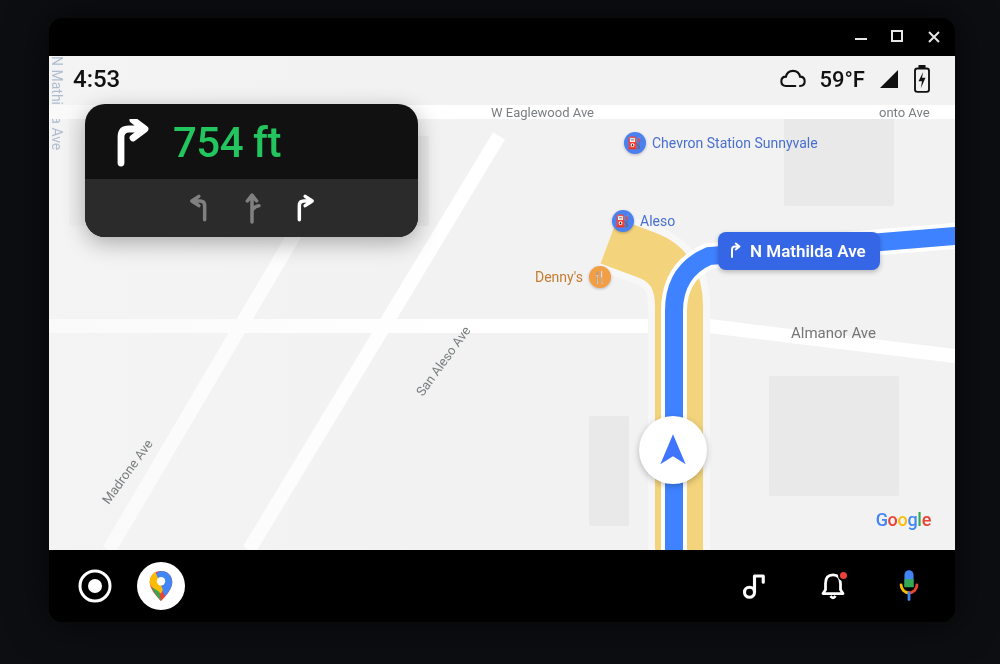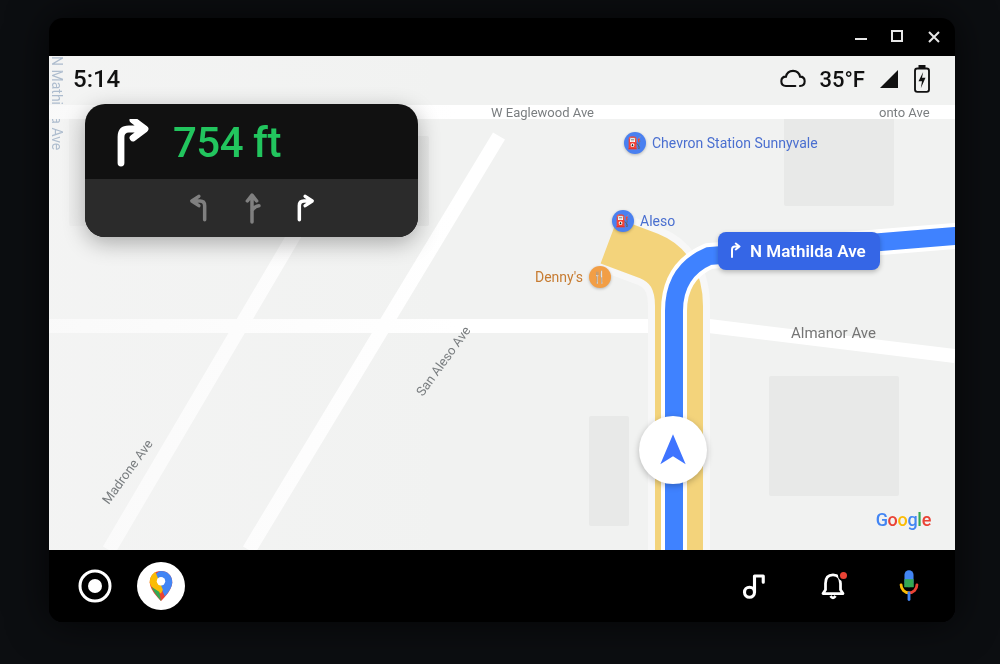--- a/index.html
+++ b/index.html
@@ -145,26 +145,26 @@
 
         
         <div class="puck">
           <svg width="38" height="38" viewBox="0 0 24 24">
             <path d="M12 2 L20 21 L12 16 L4 21 Z" fill="#3f74ff"></path>
           </svg>
         </div>
 
         
         <div class="statusbar">
-          <div>5:14</div>
+          <div>4:53</div>
           <div class="status-right">
             <svg width="28" height="28" viewBox="0 0 24 24">
                 <path d="M6 18 Q2 18 2 14 Q2 10 6 10 Q7 5 12 5 Q17 5 18 10 Q22 10 22 14 Q22 18 18 18 M6 18 H14" fill="none" stroke="#111" stroke-width="1.8" stroke-linecap="round"></path>
               </svg>
-            <span class="temp">35°F</span>
+            <span class="temp">59°F</span>
             <svg width="24" height="24" viewBox="0 0 24 24">
                 <path d="M3 21 L21 3 L21 21 Z" fill="#111"></path>
               </svg>
             <svg width="18" height="28" viewBox="0 0 14 24">
                 <rect x="1" y="3" width="12" height="20" rx="2" fill="none" stroke="#111" stroke-width="1.6"></rect>
                 <rect x="4" y="0" width="6" height="3" fill="#111"></rect>
                 <path d="M8 6 L4 14 H7 L6 20 L10 11 H7 Z" fill="#111"></path>
               </svg>
           </div>
         </div>

